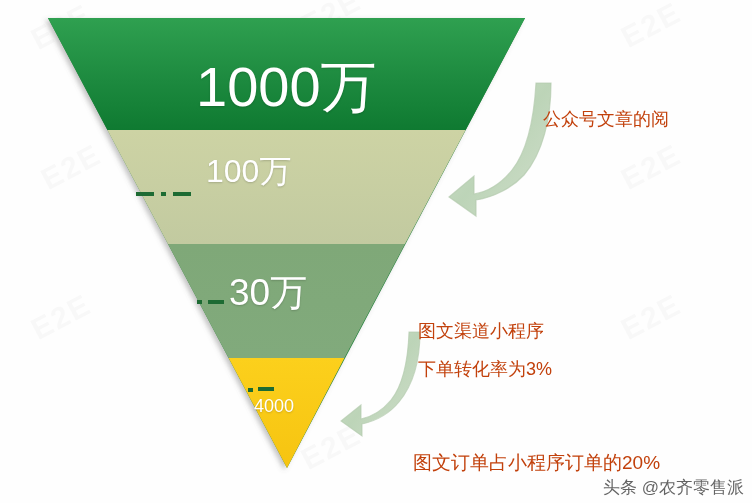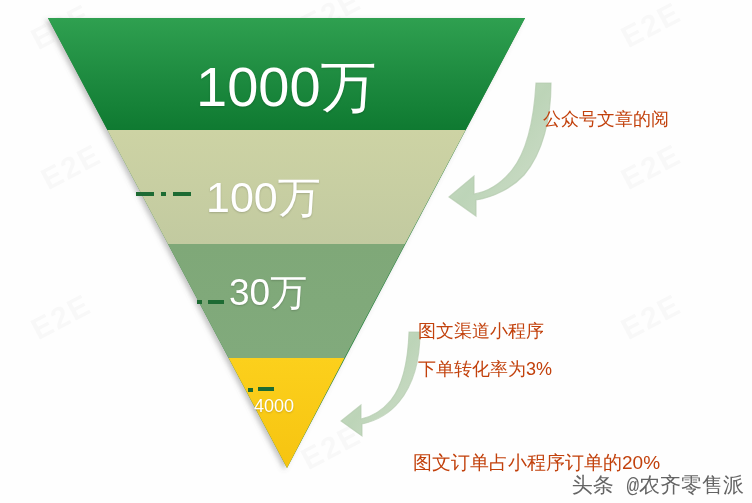--- a/index.html
+++ b/index.html
@@ -52,21 +52,21 @@
   .tier-label {
     position: absolute;
     color: #ffffff;
     font-family: "Liberation Sans", sans-serif;
     font-weight: 400;
     white-space: nowrap;
     text-shadow: 0 1px 2px rgba(0,0,0,0.18);
     letter-spacing: 0px;
   }
   #label-t1 { left: 196px; top: 33px;  font-size: 56px; line-height: 60px; margin-top: 24px; }
-  #label-t2 { left: 206px; top: 174px; font-size: 43px; line-height: 47px; }
+  #label-t2 { left: 206px; top: 148px; font-size: 32px; line-height: 47px; }
   #label-t3 { left: 229px; top: 272px; font-size: 37px; line-height: 41px; }
   #label-t4 { left: 254px; top: 396px; font-size: 18px; line-height: 20px; }
 
   
   .leader {
     position: absolute;
     height: 0;
     border-top: 4px solid #1d6b33;
   }
 
@@ -81,24 +81,24 @@
   }
   #annot-1 { left: 543px; top: 100px; }
   #annot-2 { left: 418px; top: 312px; }
   #annot-3 { left: 413px; top: 450px; font-size: 19px; line-height: 26px; }
 
   
   #corner-watermark {
     position: absolute;
     right: 8px;
     bottom: 4px;
-    font-size: 21px;
+    font-size: 17px;
     color: rgba(40,40,40,0.72);
     white-space: nowrap;
-    font-family: Liberation Mono, monospace;
+    font-family: Liberation Sans, sans-serif;
   }
 </style>
 </head>
 <body>
 
 <div id="stage">
 
   <div class="bg-wm" style="left:30px;  top:10px;">E2E</div>
   <div class="bg-wm" style="left:300px; top:-4px;">E2E</div>
   <div class="bg-wm" style="left:620px; top:8px;">E2E</div>

